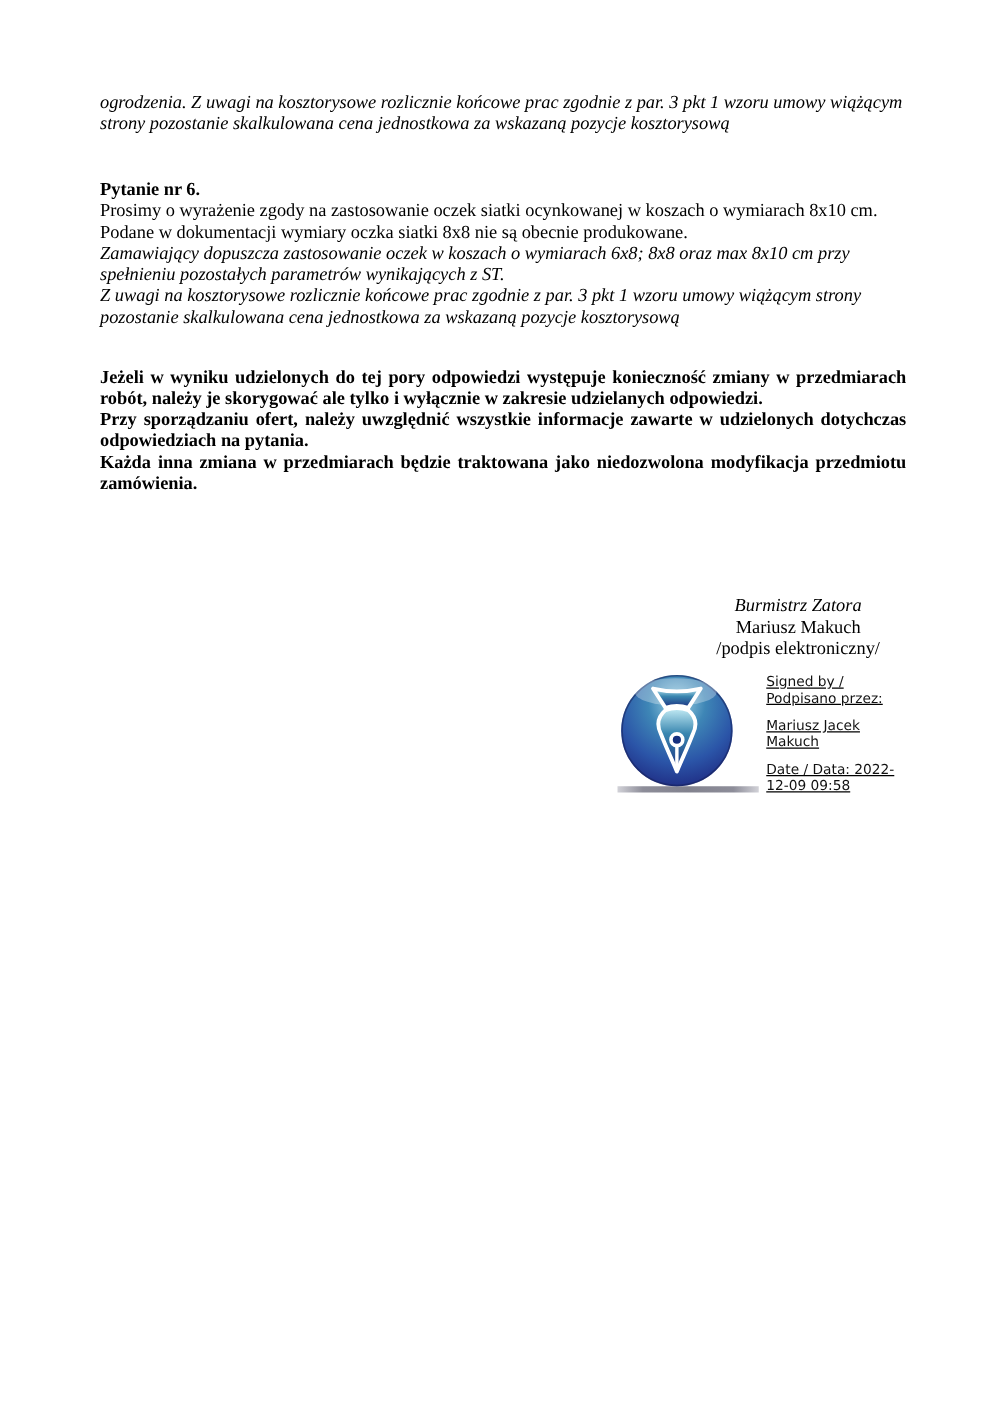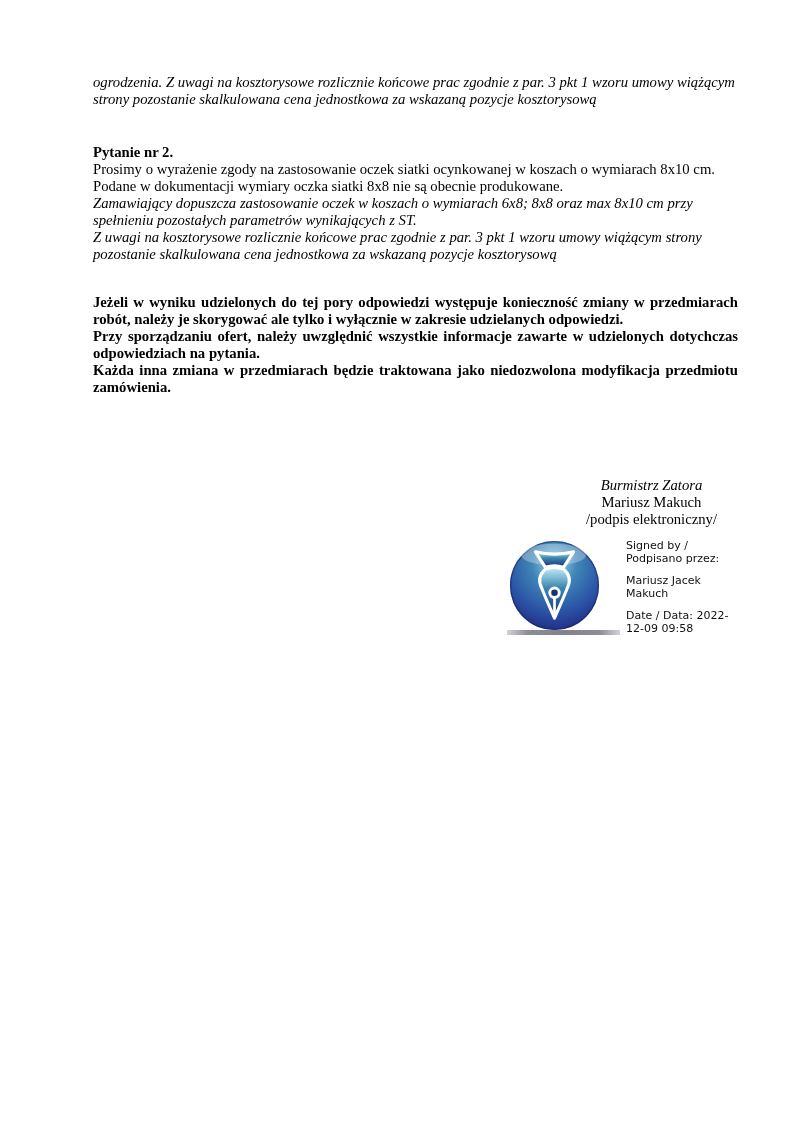--- a/index.html
+++ b/index.html
@@ -6,21 +6,21 @@
   body {
     width: 794px; height: 1123px;
     background: #ffffff;
     position: relative;
     font-family: "Liberation Serif", serif;
     color: #000;
     overflow: hidden;
   }
   .content {
     position: absolute;
-    left: 93px; top: 74px;
+    left: 80px; top: 74px;
     width: 645px;
     font-size: 14.7px;
     line-height: 17px;
   }
   .para { margin: 0; white-space: pre-line; }
   .italic { font-style: italic; }
   .bold { font-weight: bold; }
   .continuation { margin-bottom: 36px; }
   .qa-block { margin-bottom: 31px; }
   .notice { text-align: justify; font-weight: bold; }
@@ -28,21 +28,22 @@
     margin-top: 81px;
     margin-left: 472px;
     line-height: 17px;
     text-align: center;
   }
   .sig-line { margin: 0; }
   .stamp {
     margin-top: 11px;
     margin-left: 414px;
     display: flex;
-    align-items: flex-end;
+    align-items: flex-start;
+    text-decoration: underline;
   }
   .stamp-icon-col { width: 113px; flex: 0 0 113px; }
   .stamp-ball { display: block; width: 91px; height: 91px; margin-left: 2px; }
   .stamp-shadow {
     width: 113px; height: 5px;
     margin-top: -1px;
     background: linear-gradient(to right, #d2d2d8, #8d8d99 18%, #82828e 50%, #8d8d99 82%, #d2d2d8);
   }
   .stamp-text {
     margin-left: 6px;
@@ -57,21 +58,21 @@
   .stamp-group:last-child { margin-bottom: 0; }
 </style>
 </head>
 <body>
 
 <div class="content">
 
   <p class="para italic continuation">ogrodzenia. Z uwagi na kosztorysowe rozlicznie końcowe prac zgodnie z par. 3 pkt 1 wzoru umowy wiążącym strony pozostanie skalkulowana cena jednostkowa za wskazaną pozycje kosztorysową</p>
 
   <div class="qa-block">
-    <p class="para bold">Pytanie nr 2.</p>
+    <p class="para bold">Pytanie nr 6.</p>
     <p class="para">Prosimy o wyrażenie zgody na zastosowanie oczek siatki ocynkowanej w koszach o wymiarach 8x10 cm.
 Podane w dokumentacji wymiary oczka siatki 8x8 nie są obecnie produkowane.</p>
     <p class="para italic">Zamawiający dopuszcza zastosowanie oczek w koszach o wymiarach 6x8; 8x8 oraz max 8x10 cm przy spełnieniu pozostałych parametrów wynikających z ST.
 Z uwagi na kosztorysowe rozlicznie końcowe prac zgodnie z par. 3 pkt 1 wzoru umowy wiążącym strony pozostanie skalkulowana cena jednostkowa za wskazaną pozycje kosztorysową</p>
   </div>
 
   <div class="notice">
     <p class="para">Jeżeli w wyniku udzielonych do tej pory odpowiedzi występuje konieczność zmiany w przedmiarach robót, należy je skorygować ale tylko i wyłącznie w zakresie udzielanych odpowiedzi.</p>
     <p class="para">Przy sporządzaniu ofert, należy uwzględnić wszystkie informacje zawarte w udzielonych dotychczas odpowiedziach na pytania.</p>
     <p class="para">Każda inna zmiana w przedmiarach będzie traktowana jako niedozwolona modyfikacja przedmiotu zamówienia.</p>

